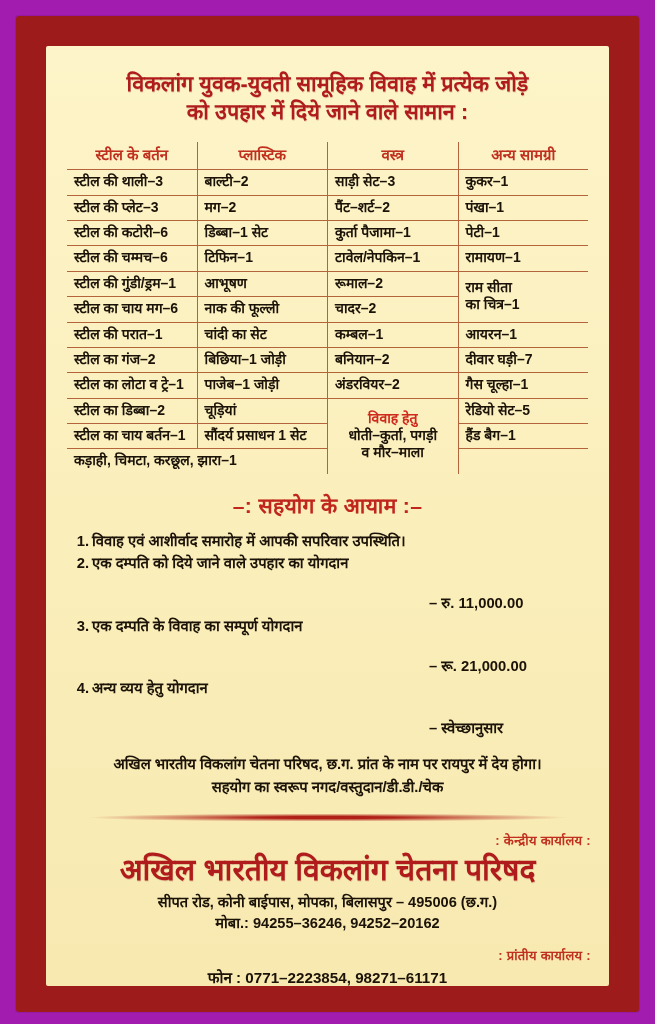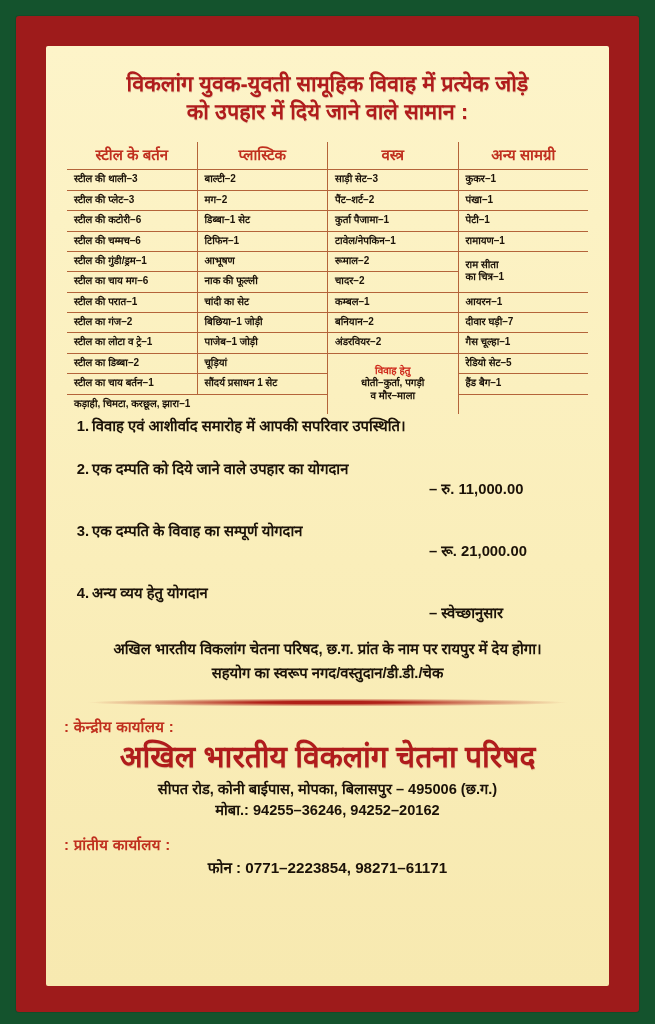--- a/index.html
+++ b/index.html
@@ -7,21 +7,21 @@
     padding: 0;
     background: #f2f2f2;
   }
   body {
     font-family: "Liberation Sans", "DejaVu Sans", sans-serif;
   }
   .page {
     position: relative;
     width: 655px;
     height: 1024px;
-    background: #14532d;
+    background: #a21caf;
     overflow: hidden;
     box-sizing: border-box;
   }
   
   .frame {
     position: absolute;
     left: 16px;
     top: 16px;
     right: 16px;
     bottom: 12px;
@@ -67,21 +67,21 @@
     border-collapse: collapse;
     table-layout: fixed;
     border: 1.6px solid #a8562c;
     border-radius: 9px;
     overflow: hidden;
     background: transparent;
   }
   table.gifts td, table.gifts th {
     border: 1.1px solid #b4643a;
     padding: 3px 7px 4px 7px;
-    font-size: 10px;
+    font-size: 14px;
     font-weight: bold;
     color: #1b1208;
     line-height: 1.24;
     vertical-align: middle;
     background: transparent;
   }
   table.gifts th {
     color: #c0301f;
     font-size: 15px;
     text-align: center;
@@ -118,21 +118,21 @@
     counter-reset: pt;
   }
   ol.points li {
     counter-increment: pt;
     position: relative;
     font-size: 14.8px;
     font-weight: bold;
     color: #1b1208;
     line-height: 1.52;
     display: flex;
-    align-items: center;
+    align-items: flex-start;
   }
   ol.points li::before {
     content: counter(pt) ".";
     position: absolute;
     left: -19px;
     width: 16px;
     text-align: right;
     font-weight: bold;
   }
   ol.points li .ptext { flex: 1 1 auto; }
@@ -157,24 +157,24 @@
   
   .divider {
     height: 7px;
     margin: 14px 24px 10px 24px;
     background:
       radial-gradient(ellipse 50% 58% at 50% 50%, #b02018 0%, #b02018 28%, rgba(176,32,24,0.55) 58%, rgba(176,32,24,0.0) 100%);
   }
 
   
   .office-label {
-    text-align: left;
+    text-align: right;
     color: #c0301f;
     font-weight: bold;
-    font-size: 15px;
+    font-size: 13px;
     letter-spacing: 0.3px;
     margin-bottom: 3px;
   }
   .org-name {
     text-align: center;
     color: #b01c1c;
     font-weight: bold;
     font-size: 30px;
     line-height: 1.2;
     margin: 2px 0 4px 0;
@@ -295,20 +295,21 @@
           </tr>
 
           <tr class="lastrow">
             <td colspan="2">कड़ाही, चिमटा, करछूल, झारा–1</td>
             <td class="c4"></td>
           </tr>
         </tbody>
           </table>
       </div>
 
+      <div class="sahyog-head">–: सहयोग के आयाम :–</div>
 
       <ol class="points">
         <li>
           <span class="ptext">विवाह एवं आशीर्वाद समारोह में आपकी सपरिवार उपस्थिति।</span>
         </li>
         <li>
           <span class="ptext">एक दम्पति को दिये जाने वाले उपहार का योगदान</span>
           <span class="pamt">– रु. 11,000.00</span>
         </li>
         <li>

